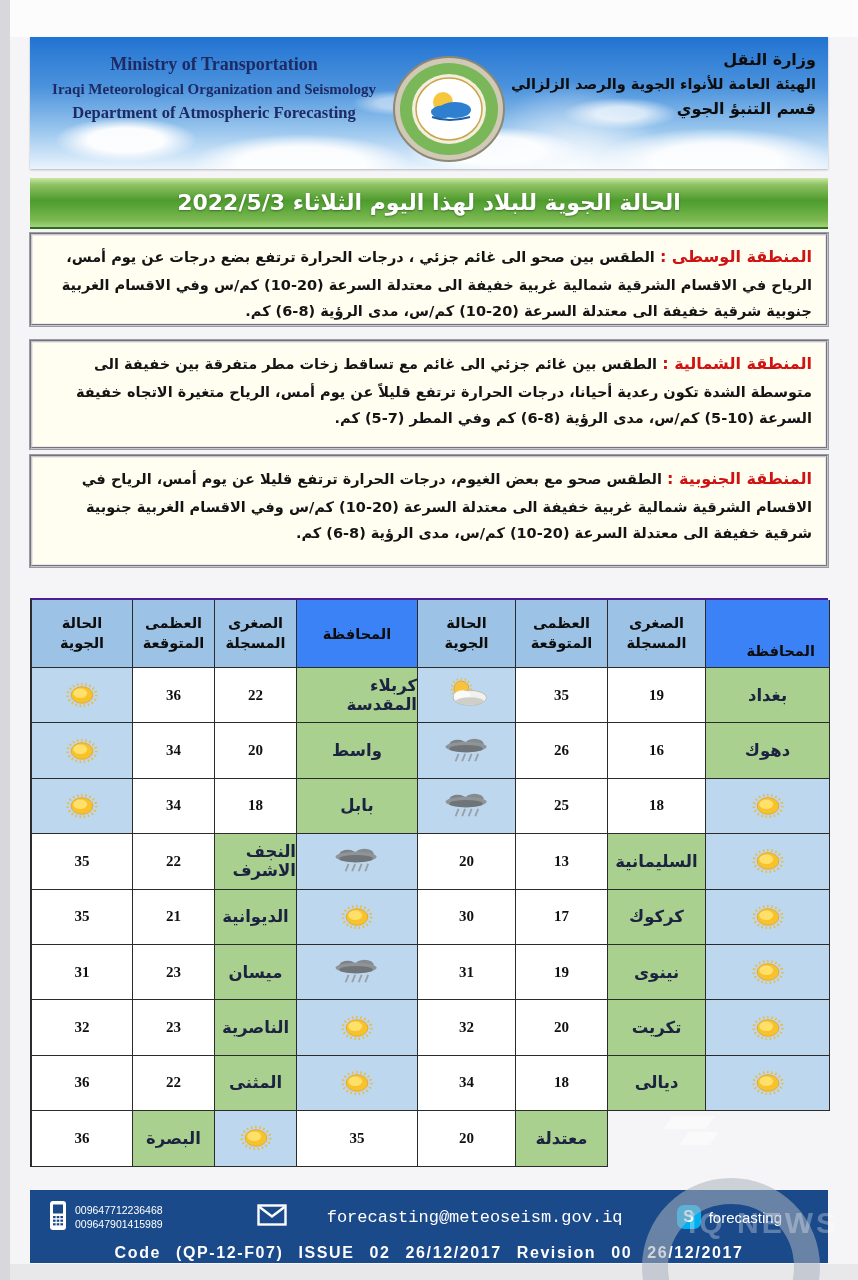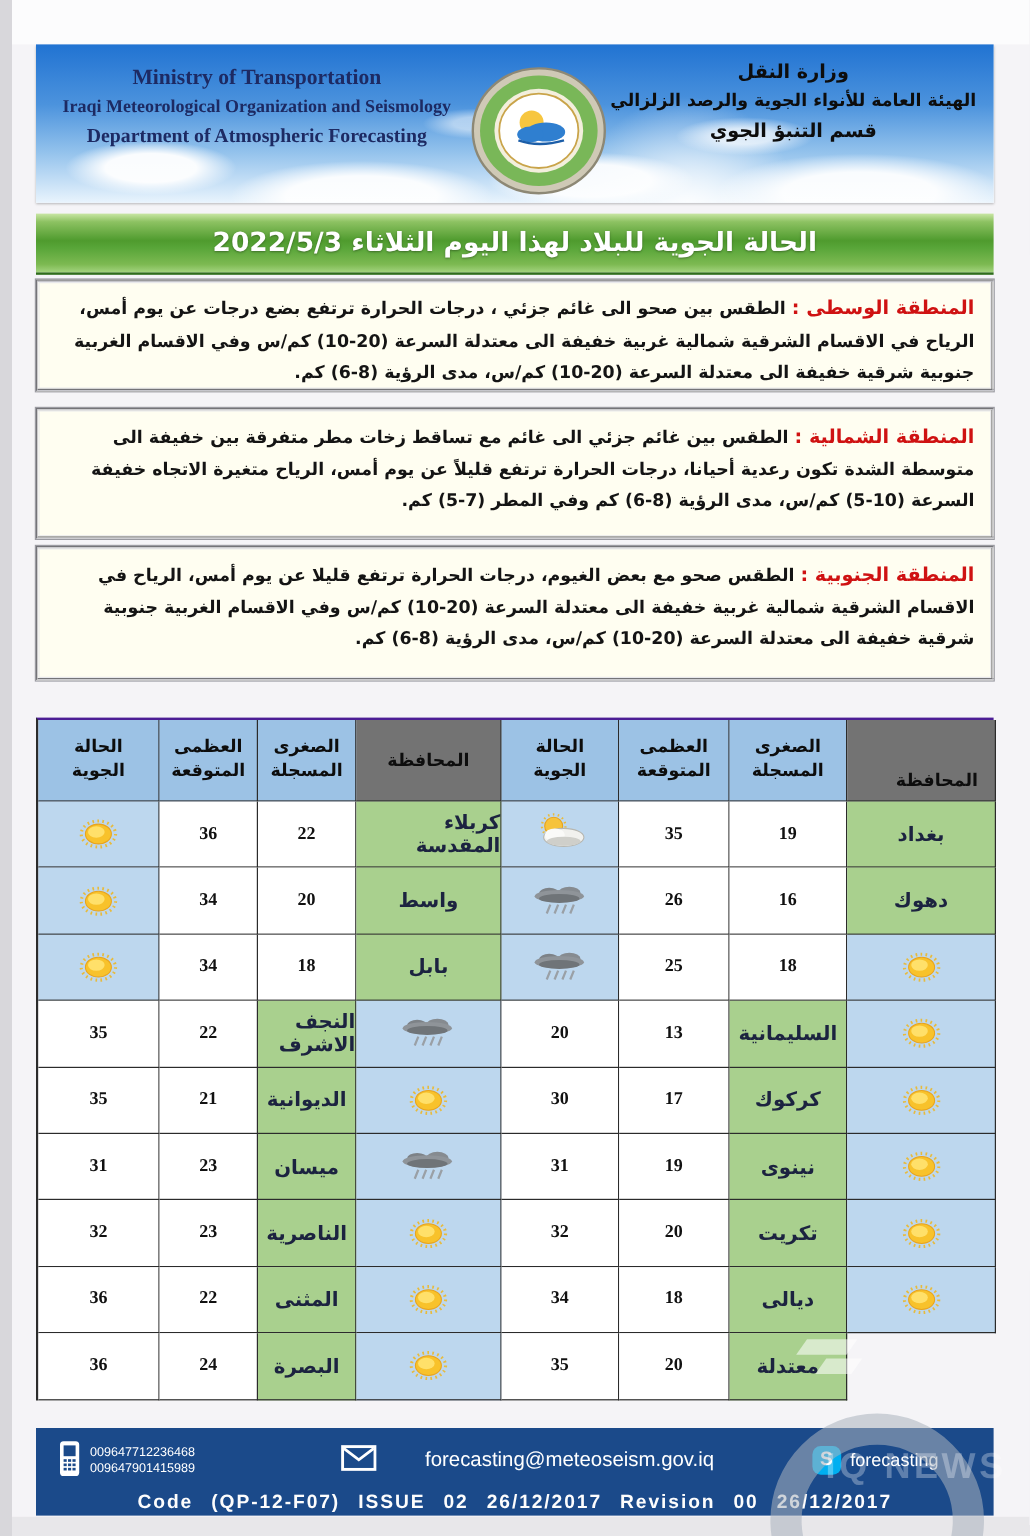--- a/index.html
+++ b/index.html
@@ -19,21 +19,21 @@
       radial-gradient(ellipse 80px 22px at 74% 58%, rgba(255,255,255,.7) 30%, rgba(255,255,255,0) 72%),
       radial-gradient(ellipse 64px 18px at 46% 50%, rgba(255,255,255,.5) 30%, rgba(255,255,255,0) 70%),
       radial-gradient(circle 130px at 68% 102%, rgba(255,255,255,.85), rgba(255,255,255,0) 70%),
       linear-gradient(180deg,#2173d2 0%,#4c93dd 38%,#93c2ec 68%,#e9f4fd 100%);
     box-shadow:0 1px 2px rgba(0,0,0,.25);}
   .hdr-en{position:absolute;left:14px;top:14px;width:340px;text-align:center;
     font-family:"Liberation Serif",serif;font-weight:bold;color:#1d2a63;}
   .hdr-en .l1{font-size:18px;line-height:1.5;}
   .hdr-en .l2{font-size:15px;line-height:1.5;}
   .hdr-en .l3{font-size:16.5px;line-height:1.5;}
-  .hdr-ar{position:absolute;right:12px;top:10px;width:310px;text-align:center;
+  .hdr-ar{position:absolute;right:12px;top:10px;width:310px;
     font-weight:bold;color:#0d0d0d;}
   .hdr-ar .a1{font-size:16px;line-height:1.6;}
   .hdr-ar .a2{font-size:14.5px;line-height:1.6;}
   .hdr-ar .a3{font-size:16px;line-height:1.6;}
   .logo{position:absolute;left:362px;top:18px;width:114px;height:108px;}
 
   
   .banner{position:absolute;left:30px;top:178px;width:798px;height:49px;
     background:linear-gradient(180deg,#c9e6a4 0%,#8dc262 14%,#4f9b2e 46%,#58a538 58%,#7cb951 86%,#a3d37e 100%);
     border-bottom:2px solid #2f6d1b;display:flex;align-items:center;justify-content:center;}
@@ -52,38 +52,38 @@
 
   
   .wtable{position:absolute;left:30px;top:598px;width:798px;
     display:grid;grid-template-columns:101px 82px 82px 121px 98px 92px 98px 124px;
     grid-template-rows:68px repeat(9,55.4px);
     border-top:2px solid #4c1d95;border-left:2px solid #2b2b2b;box-sizing:border-box;}
   .cell{border-right:1.5px solid #2b2b2b;border-bottom:1.5px solid #2b2b2b;
     display:flex;align-items:center;justify-content:center;box-sizing:border-box;}
   .h-blue{background:#9cc2e5;font-weight:bold;font-size:14.5px;color:#0d0d0d;
     text-align:center;line-height:1.35;padding:0 6px;direction:rtl;}
-  .h-green{background:#737373;font-weight:bold;font-size:14.5px;color:#0d0d0d;
+  .h-green{background:#3b82f6;font-weight:bold;font-size:14.5px;color:#0d0d0d;
     text-align:center;direction:rtl;}
   .h-green.bottom{align-items:flex-end;padding:0 14px 8px 0;justify-content:flex-start;}
   .c-icon{background:#bdd7ee;}
   .c-num{background:#ffffff;font-family:"Liberation Serif",serif;font-weight:bold;
     font-size:15px;color:#111;}
   .c-gov{background:#a9d08e;font-weight:bold;font-size:16.5px;color:#1c2340;direction:rtl;}
   .wicon{display:flex;align-items:center;justify-content:center;}
 
   
   .footer{position:absolute;left:30px;top:1190px;width:798px;height:73px;
     background:#1b4a8a;color:#fff;box-sizing:border-box;z-index:2;}
   .f-top{height:46px;display:flex;align-items:center;justify-content:space-between;
     padding:4px 18px 0 18px;}
   .f-phone{display:flex;align-items:center;gap:7px;}
   .f-phone .nums{font-size:10.5px;line-height:1.35;direction:ltr;font-family:"Liberation Sans",sans-serif;}
   .f-mail{display:flex;align-items:center;gap:9px;direction:ltr;margin-left:40px;}
-  .f-mail .addr{font-size:17px;font-family:Liberation Sans, sans-serif;margin-left:31px;}
+  .f-mail .addr{font-size:17px;font-family:Liberation Mono, monospace;margin-left:31px;}
   .f-skype{display:flex;align-items:center;gap:8px;direction:ltr;margin-right:28px;}
   .skype-badge{width:24px;height:24px;border-radius:7px;background:#00aff0;color:#fff;
     display:flex;align-items:center;justify-content:center;font-weight:bold;font-size:16px;
     font-family:"Liberation Sans",sans-serif;}
   .f-skype .sk-label{font-size:15px;font-family:"Liberation Sans",sans-serif;}
   .f-code{height:26px;display:flex;align-items:center;justify-content:center;direction:ltr;
     font-family:"Liberation Sans",sans-serif;font-weight:bold;font-size:16px;
     letter-spacing:1.6px;word-spacing:9px;color:#fdfdfd;}
 
   
@@ -360,21 +360,20 @@
       <div class="cell c-icon">
         <span class="wicon">
           <svg width="52" height="36" viewBox="0 0 60 40">
             <ellipse cx="30" cy="20" rx="16.5" ry="12.5" fill="none" stroke="#e7bb3e" stroke-width="3" stroke-dasharray="1.6 3.2"></ellipse>
             <ellipse cx="30" cy="20" rx="12.5" ry="9.5" fill="#f8c22b" stroke="#e8a41e" stroke-width="1"></ellipse>
             <ellipse cx="28" cy="18" rx="8" ry="5.5" fill="#ffe06a"></ellipse>
           </svg>
         </span>
       </div>
       <div class="cell c-num">36</div>
-      <div class="cell c-num">24</div>
       <div class="cell c-gov">البصرة</div>
       <div class="cell c-icon">
         <span class="wicon">
           <svg width="52" height="36" viewBox="0 0 60 40">
             <ellipse cx="30" cy="20" rx="16.5" ry="12.5" fill="none" stroke="#e7bb3e" stroke-width="3" stroke-dasharray="1.6 3.2"></ellipse>
             <ellipse cx="30" cy="20" rx="12.5" ry="9.5" fill="#f8c22b" stroke="#e8a41e" stroke-width="1"></ellipse>
             <ellipse cx="28" cy="18" rx="8" ry="5.5" fill="#ffe06a"></ellipse>
           </svg>
         </span>
       </div>

